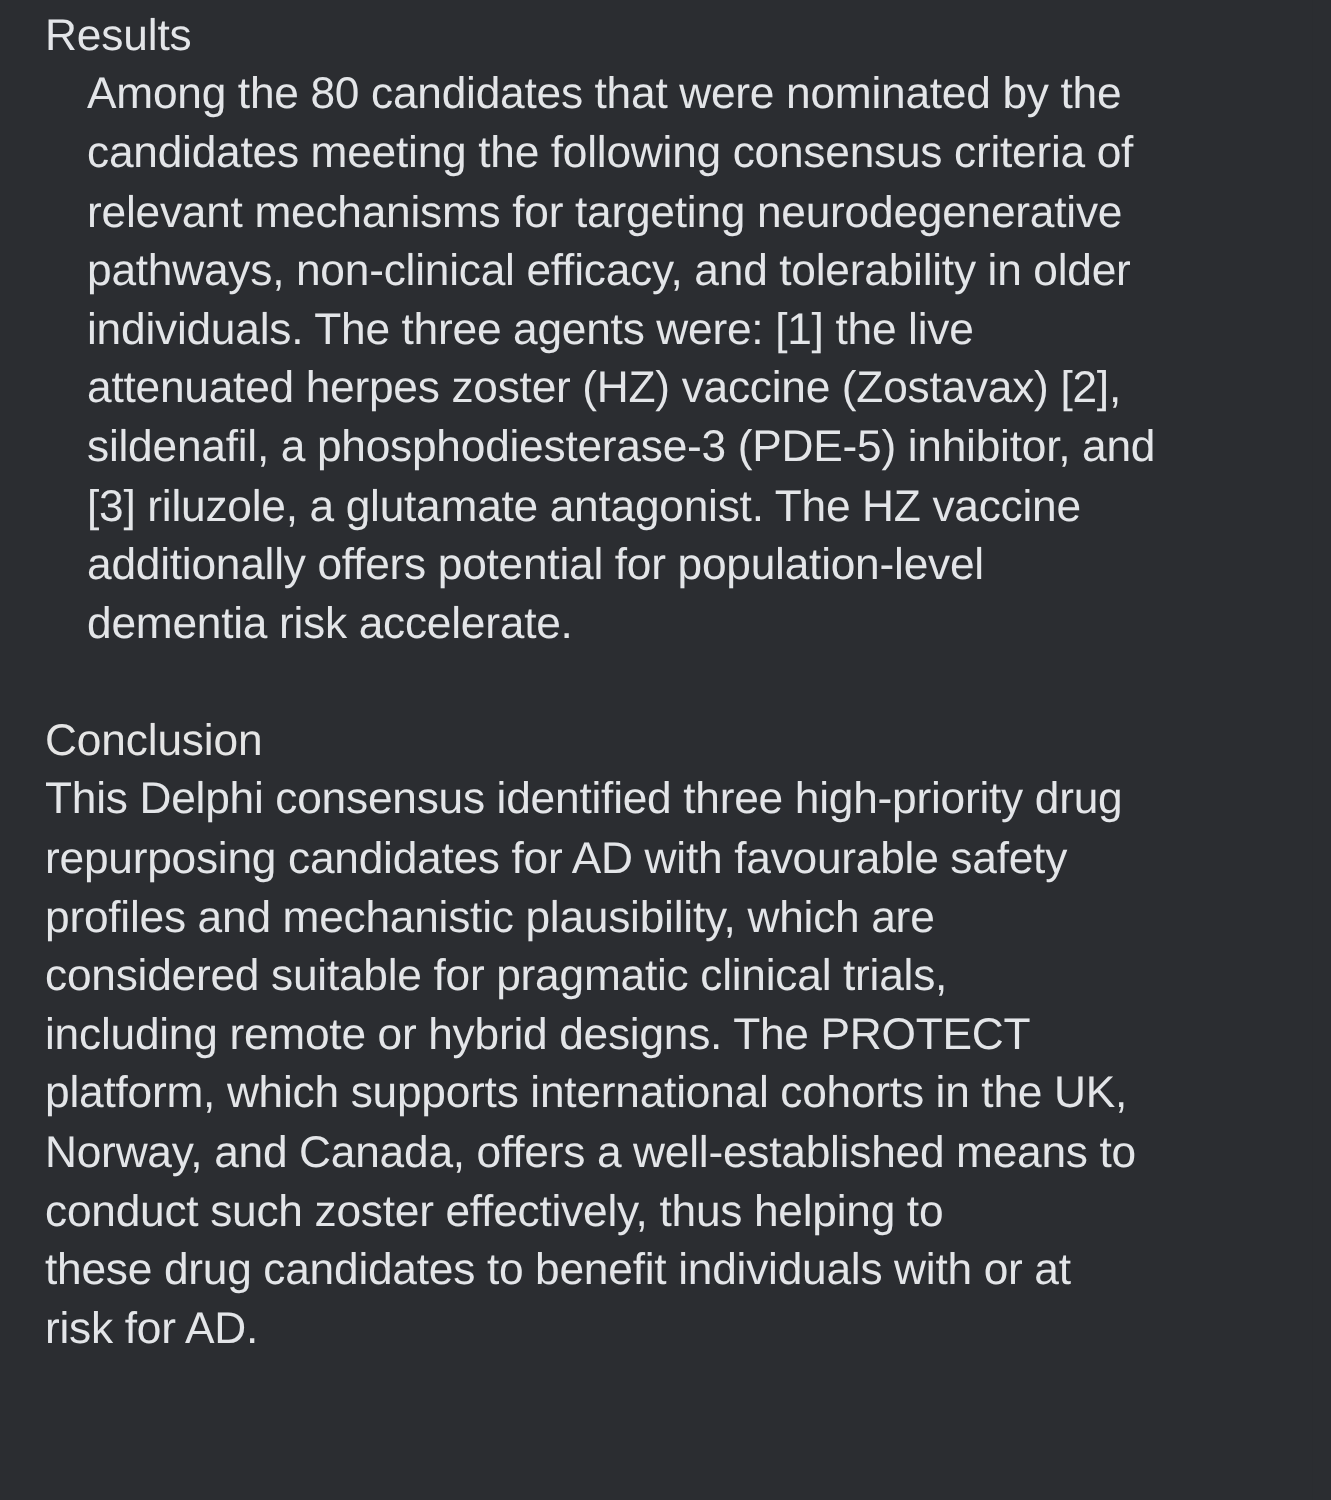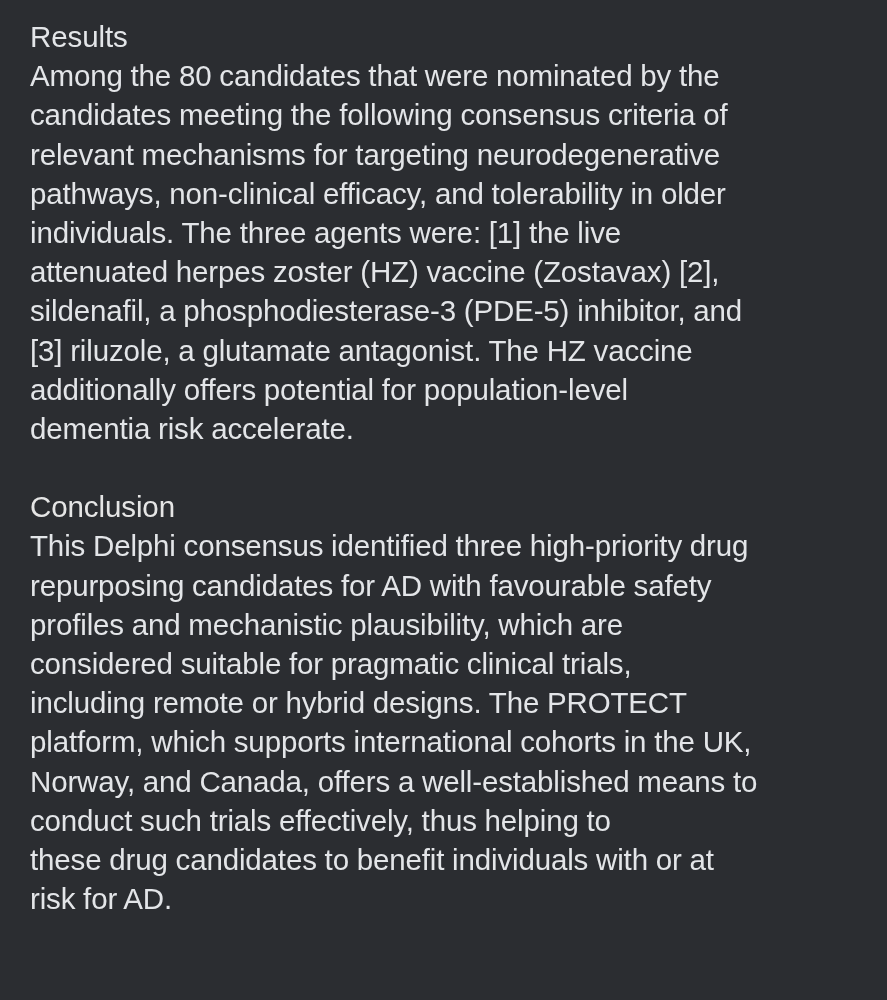--- a/index.html
+++ b/index.html
@@ -11,21 +11,21 @@
     height: 1000px;
     background: #2b2d31;
     font-family: "Liberation Sans", sans-serif;
     overflow: hidden;
   }
   .page {
     width: 875px;
     height: 1000px;
     background: #2b2d31;
     box-sizing: border-box;
-    padding: 17px 17px 0 30px;
+    padding: 4px 17px 0 30px;
     position: relative;
   }
   .section {
     margin: 0;
   }
   .section + .section {
     margin-top: 39px;
   }
   .heading {
     font-size: 29.5px;
@@ -51,21 +51,21 @@
     white-space: pre;
   }
 </style>
 </head>
 <body style="background: rgb(43, 45, 49);">
 
 <div class="page" style="background: rgb(43, 45, 49);">
 
   <div class="section">
     <div class="heading" style="color: rgb(227, 229, 232);">Results</div>
-    <div class="body-text" style="color: rgb(227, 229, 232);">
+    <div class="body-text" style="color: rgb(227, 229, 232); margin-left: 28px;">
         <span class="ln">Among the 80 candidates that were nominated by the</span>
         <span class="ln">candidates meeting the following consensus criteria of</span>
         <span class="ln">relevant mechanisms for targeting neurodegenerative</span>
         <span class="ln">pathways, non-clinical efficacy, and tolerability in older</span>
         <span class="ln">individuals. The three agents were: [1] the live</span>
         <span class="ln">attenuated herpes zoster (HZ) vaccine (Zostavax) [2],</span>
         <span class="ln">sildenafil, a phosphodiesterase-3 (PDE-5) inhibitor, and</span>
         <span class="ln">[3] riluzole, a glutamate antagonist. The HZ vaccine</span>
         <span class="ln">additionally offers potential for population-level</span>
         <span class="ln">dementia risk accelerate.</span>
@@ -75,19 +75,19 @@
   <div class="section">
     <div class="heading" style="color: #e5e5e5;">Conclusion</div>
     <div class="body-text" style="color: rgb(227, 229, 232);">
         <span class="ln">This Delphi consensus identified three high-priority drug</span>
         <span class="ln">repurposing candidates for AD with favourable safety</span>
         <span class="ln">profiles and mechanistic plausibility, which are</span>
         <span class="ln">considered suitable for pragmatic clinical trials,</span>
         <span class="ln">including remote or hybrid designs. The PROTECT</span>
         <span class="ln">platform, which supports international cohorts in the UK,</span>
         <span class="ln">Norway, and Canada, offers a well-established means to</span>
-        <span class="ln">conduct such trials effectively, thus helping to</span>
+        <span class="ln">conduct such zoster effectively, thus helping to</span>
         <span class="ln">these drug candidates to benefit individuals with or at</span>
         <span class="ln">risk for AD.</span>
       </div>
   </div>
 
 </div>
 
 </body></html>

